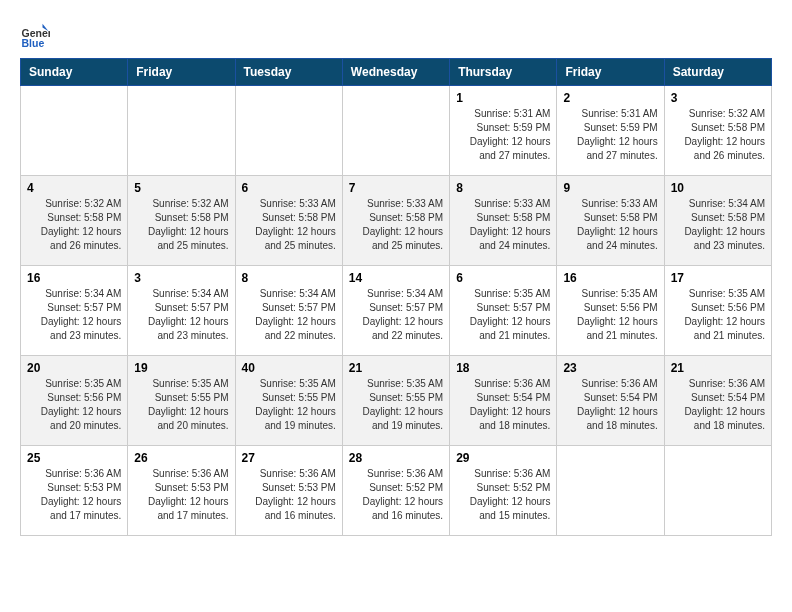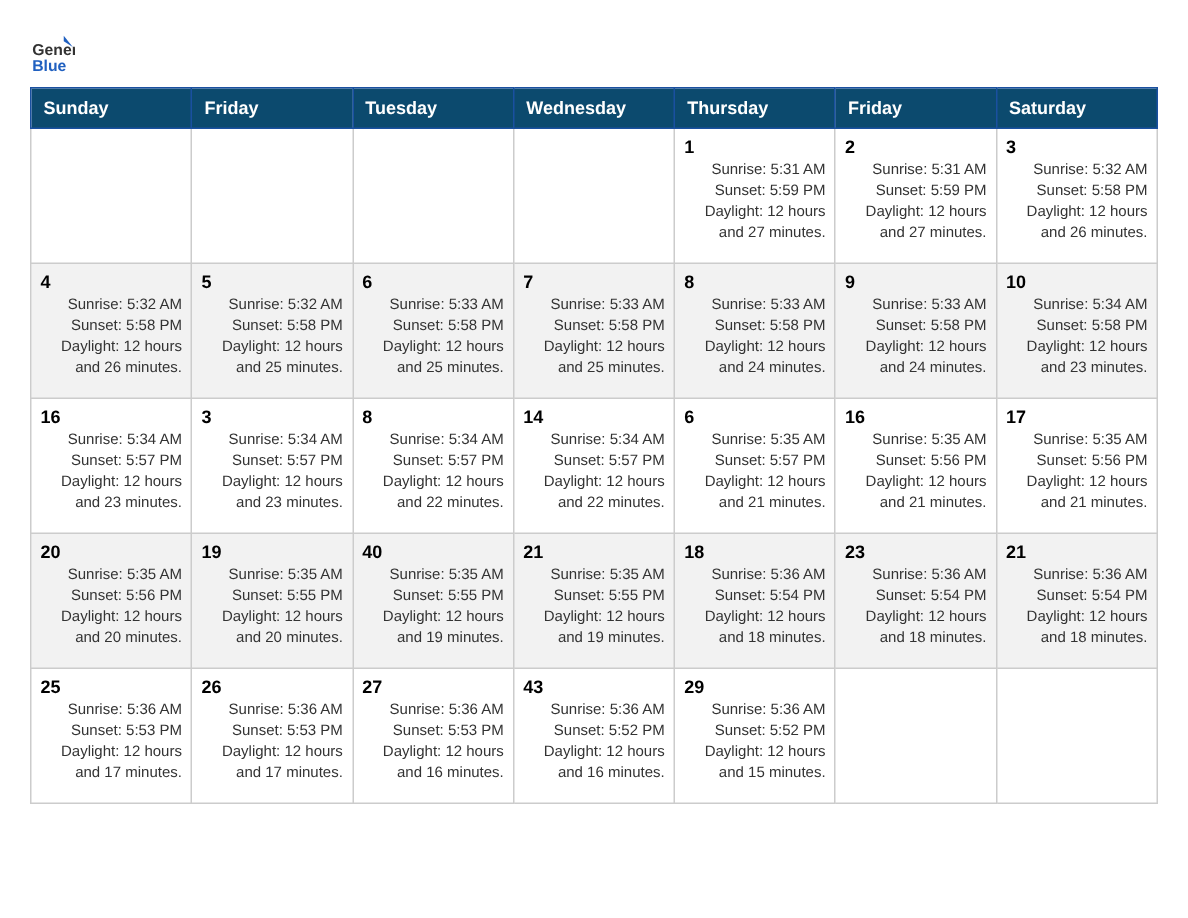--- a/index.html
+++ b/index.html
@@ -228,21 +228,21 @@
         </td>
         <td>
           <span class="day-num">26</span>
           <div class="day-detail">Sunrise: 5:36 AM<br>Sunset: 5:53 PM<br>Daylight: 12 hours<br>and 17 minutes.</div>
         </td>
         <td>
           <span class="day-num">27</span>
           <div class="day-detail">Sunrise: 5:36 AM<br>Sunset: 5:53 PM<br>Daylight: 12 hours<br>and 16 minutes.</div>
         </td>
         <td>
-          <span class="day-num">43</span>
+          <span class="day-num">28</span>
           <div class="day-detail">Sunrise: 5:36 AM<br>Sunset: 5:52 PM<br>Daylight: 12 hours<br>and 16 minutes.</div>
         </td>
         <td>
           <span class="day-num">29</span>
           <div class="day-detail">Sunrise: 5:36 AM<br>Sunset: 5:52 PM<br>Daylight: 12 hours<br>and 15 minutes.</div>
         </td>
         <td class="empty-cell"></td>
         <td class="empty-cell"></td>
       </tr>
     </tbody>

